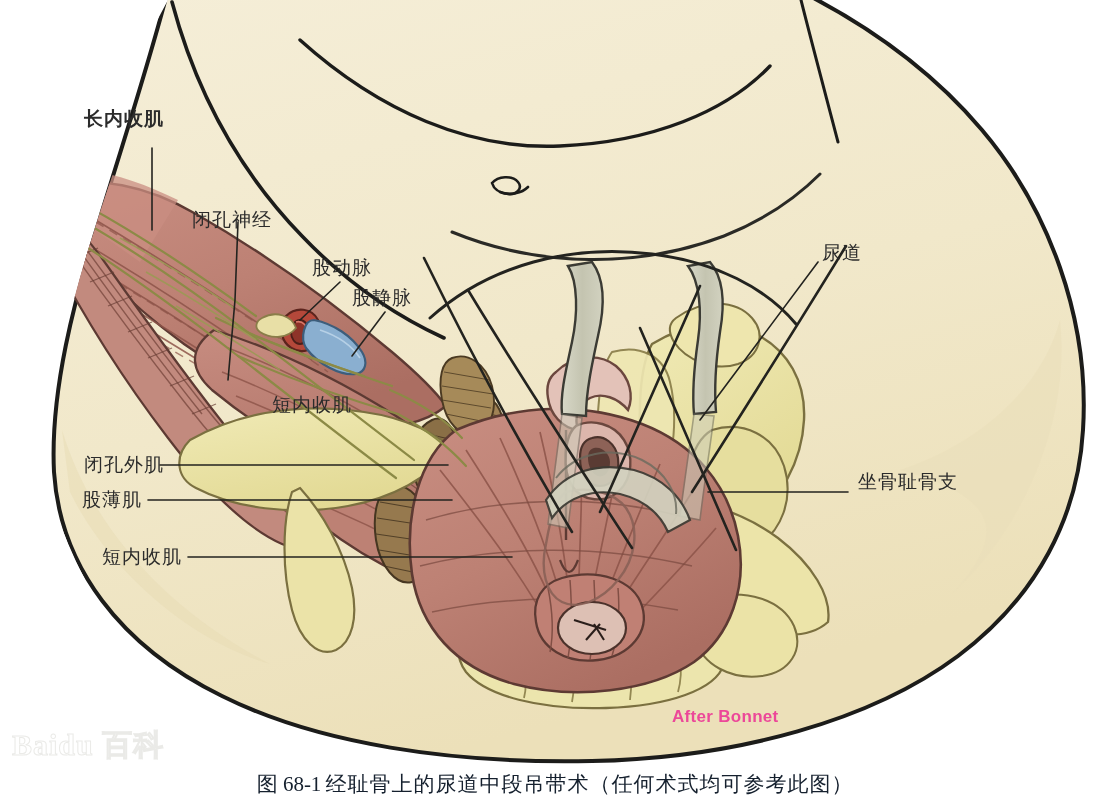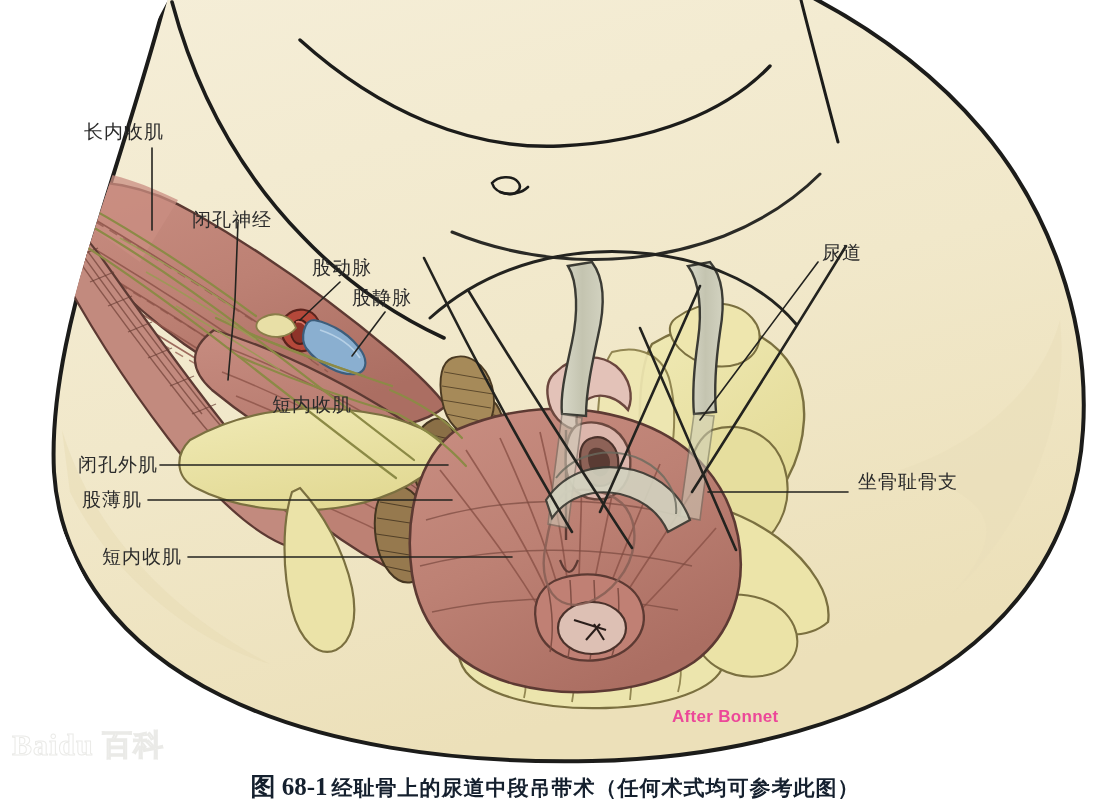--- a/index.html
+++ b/index.html
@@ -33,22 +33,22 @@
     letter-spacing:.3px;white-space:nowrap;
   }
 
   
   #caption{
     position:absolute;left:0;top:770px;width:1110px;
     text-align:center;
     font-family:"Liberation Serif","DejaVu Serif",serif;
     font-size:21px;color:#15202e;white-space:nowrap;
   }
-  #caption .fignum{font-weight:bold;font-size:25px;letter-spacing:0px;}
-  #caption .captxt{font-weight:bold;letter-spacing:1px;margin-left:4px;}
+  #caption .fignum{font-weight:normal;font-size:21px;letter-spacing:0px;}
+  #caption .captxt{font-weight:normal;letter-spacing:1px;margin-left:4px;}
 
   
   #watermark{
     position:absolute;left:12px;top:722px;
     width:240px;height:46px;
     display:flex;align-items:center;
     opacity:.55;
     pointer-events:none;
   }
   #watermark .wm-text{
@@ -451,31 +451,31 @@
       <path d="M148,500 L452,500"></path>
 
       <path d="M188,557 L512,557"></path>
 
       <path d="M818,262 L700,420"></path>
 
       <path d="M848,492 L708,492"></path>
     </g>
   </svg>
 
-  <div class="lbl" style="left:84px;  top:122px;">长内收肌</div>
+  <div class="lbl" style="left:84px;  top:109px;font-weight:bold;">长内收肌</div>
 
   <div class="lbl" style="left:192px; top:210px;">闭孔神经</div>
 
   <div class="lbl" style="left:312px; top:258px;text-align:right;">股动脉</div>
 
   <div class="lbl" style="left:352px; top:288px;text-align:right;">股静脉</div>
 
   <div class="lbl" style="left:272px; top:395px;">短内收肌</div>
 
-  <div class="lbl r" style="left:58px;  top:455px; width:100px;">闭孔外肌</div>
+  <div class="lbl r" style="left:64px;  top:455px; width:100px;">闭孔外肌</div>
 
   <div class="lbl r" style="left:62px;  top:490px; width:80px;">股薄肌</div>
 
   <div class="lbl r" style="left:82px;  top:547px; width:100px;">短内收肌</div>
 
   <div class="lbl" style="left:822px; top:243px;">尿道</div>
 
   <div class="lbl" style="left:858px; top:472px;text-align:right;">坐骨耻骨支</div>
 
   <div id="credit">After Bonnet</div>

